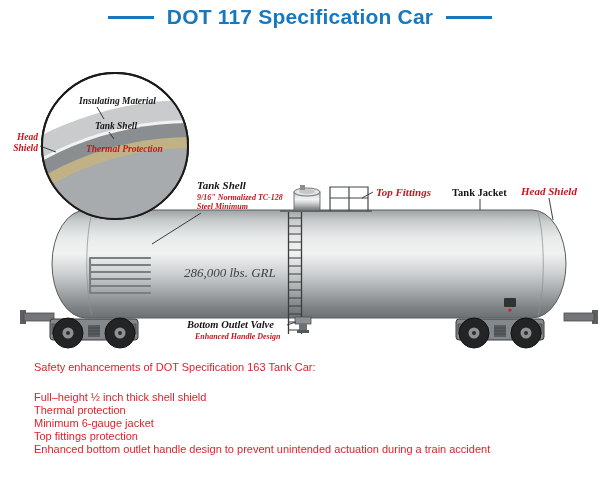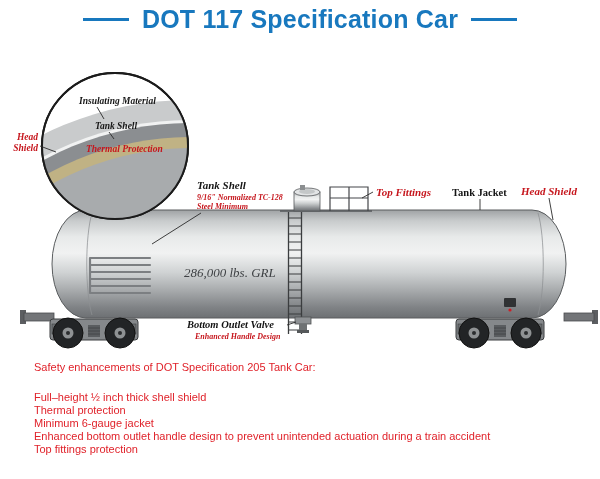--- a/index.html
+++ b/index.html
@@ -6,21 +6,21 @@
   .page {
     position:relative; width:600px; height:479px; background:#ffffff;
     font-family:"Liberation Sans", sans-serif; overflow:hidden;
   }
   .header {
     position:absolute; top:5px; left:0; right:0;
     display:flex; align-items:center; justify-content:center;
   }
   .rule { width:46px; height:3px; background:#1878be; }
   .title {
-    font-size:25px; font-weight:bold; color:#1878be;
+    font-size:21px; font-weight:bold; color:#1878be;
     margin:0 13px; letter-spacing:0.2px; white-space:nowrap;
   }
   .diagram-svg { position:absolute; top:36px; left:0; }
 
   
   .t-main  { font:bold italic 11px "Liberation Serif", serif; fill:#141414; }
   .t-red   { fill:#c6161d; }
   .t-sub   { font:bold italic 8px "Liberation Serif", serif; fill:#c6161d; }
   .t-inset { font:bold italic 9.5px "Liberation Serif", serif; fill:#161616; }
   .t-inset-red { font:bold italic 9.5px "Liberation Serif", serif; fill:#c6161d; }
@@ -163,22 +163,22 @@
     <text class="t-sub" x="197" y="173">Steel Minimum</text>
     <text class="t-main t-red" x="376" y="160">Top Fittings</text>
     <text class="t-upright" x="452" y="160">Tank Jacket</text>
     <text class="t-main t-red" x="521" y="159">Head Shield</text>
     <text class="t-grl" x="184" y="241">286,000 lbs. GRL</text>
     <text class="t-main" x="187" y="292" style="font-size:10.5px">Bottom Outlet Valve</text>
     <text class="t-sub" x="195" y="303">Enhanced Handle Design</text>
   </svg>
 
   <div class="notes">
-    <p>Safety enhancements of DOT Specification 205 Tank Car:</p>
+    <p>Safety enhancements of DOT Specification 163 Tank Car:</p>
     <div class="gap"></div>
     <p>Full–height ½ inch thick shell shield</p>
     <p>Thermal protection</p>
     <p>Minimum 6-gauge jacket</p>
+    <p>Top fittings protection</p>
     <p>Enhanced bottom outlet handle design to prevent unintended actuation during a train accident</p>
-    <p>Top fittings protection</p>
   </div>
 
 </div>
 
 </body></html>

